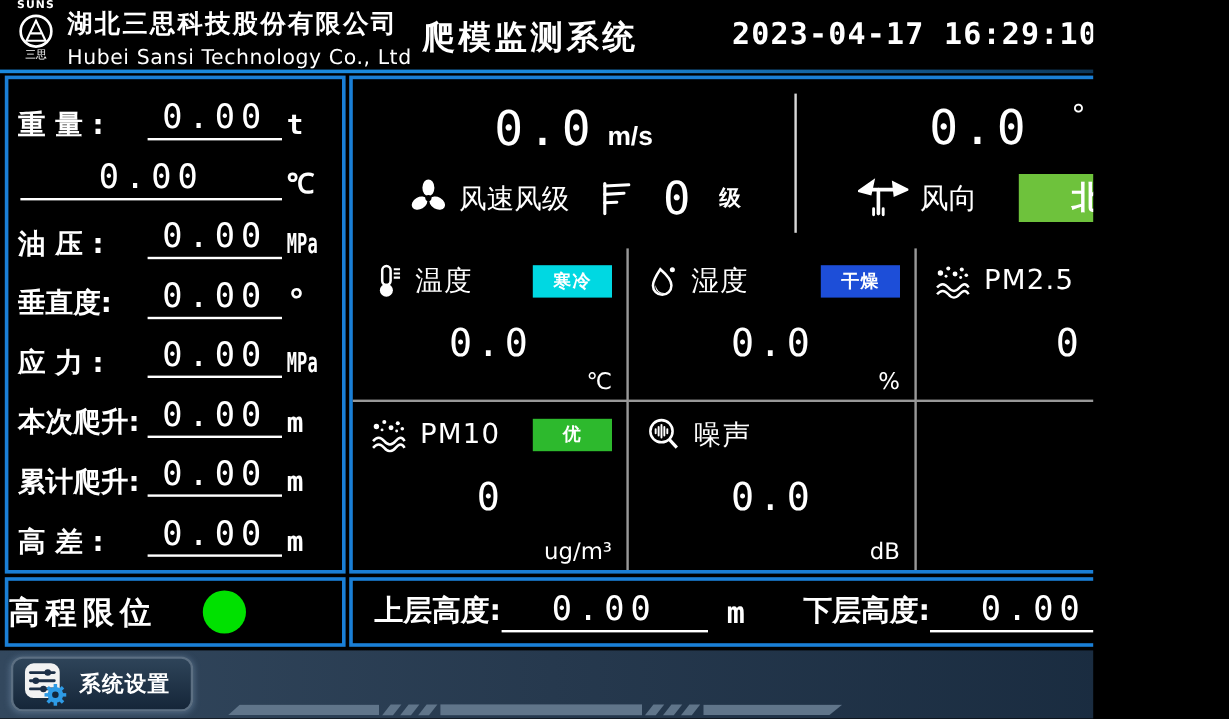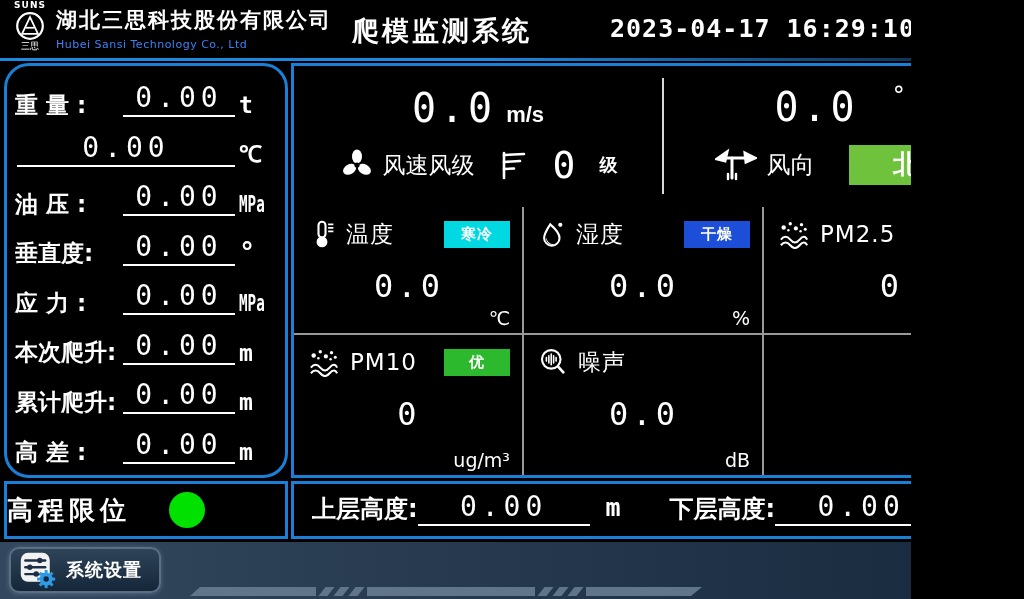--- a/index.html
+++ b/index.html
@@ -10,31 +10,31 @@
   
   .hdr{position:absolute;top:0;left:0;width:1024px;height:58px;background:#000;}
   .hdr-line{position:absolute;top:58px;left:0;width:1024px;height:3px;
             background:linear-gradient(90deg,#1b8ade 0%,#1b8ade 48%,#0b2740 97%,#06141f 100%);}
   .logo{position:absolute;left:8px;top:1px;width:44px;text-align:center;line-height:1;}
   .logo-top{font-size:9px;font-weight:bold;letter-spacing:1px;}
   .logo-bottom{font-size:9px;margin-top:1px;}
   .logo svg{margin:1px auto 0 auto;}
   .company{position:absolute;left:56px;top:6px;}
   .company-cn{font-size:21px;font-weight:bold;letter-spacing:2px;}
-  .company-en{font-size:11px;letter-spacing:.5px;margin-top:4px;color:#3b82f6;}
+  .company-en{font-size:17px;letter-spacing:.5px;margin-top:4px;color:#ffffff;}
   .title{position:absolute;left:352px;top:13px;font-size:27px;font-weight:bold;letter-spacing:3px;}
   .clock{position:absolute;left:610px;top:14px;font-size:25px;font-weight:bold;
          font-family:"DejaVu Sans Mono","Liberation Mono",monospace;letter-spacing:1px;}
 
   
   .panel{position:absolute;border:3px solid #1a7fd6;background:#000;box-sizing:border-box;}
 
   
   #leftPanel{left:4px;top:63px;width:284px;height:415px;
-             display:flex;flex-direction:column;justify-content:space-between;padding:8px 8px 10px 8px;border-radius:25px;}
+             display:flex;flex-direction:column;justify-content:space-between;padding:8px 8px 10px 8px;}
   .m-row{display:flex;align-items:flex-end;height:44px;}
   .m-label{font-size:23px;font-weight:bold;white-space:pre;line-height:1.15;min-width:106px;}
   .m-value{flex:1;border-bottom:2px solid #fff;text-align:center;
            font-family:"DejaVu Sans Mono","Liberation Mono",monospace;
            font-size:28px;letter-spacing:5px;line-height:1;padding-bottom:3px;margin:0 4px 1px 2px;}
   .m-unit{width:38px;font-size:23px;font-weight:bold;line-height:1.1;text-align:left;
           font-family:"DejaVu Sans Mono","Liberation Mono",monospace;}
   .m-unit.cond{transform:scaleX(.62);transform-origin:left bottom;white-space:nowrap;}
   .m-unit.deg{font-size:27px;}
 
@@ -78,21 +78,21 @@
   .badge-cold{background:#00d8e2;}
   .badge-dry{background:#1d4ed8;}
   .badge-good{background:#2db92d;}
   .cell-value{text-align:center;font-family:"DejaVu Sans Mono","Liberation Mono",monospace;
               font-size:32px;letter-spacing:4px;margin-top:16px;}
   .cell-unit{position:absolute;right:12px;bottom:4px;font-size:19px;}
 
   
   #heightPanel{left:291px;top:481px;width:729px;height:58px;display:flex;align-items:center;
                padding:0 16px 0 18px;gap:26px;}
-  .h-group{display:flex;align-items:flex-start;flex:1;}
+  .h-group{display:flex;align-items:flex-end;flex:1;}
   .h-label{font-size:24px;font-weight:bold;white-space:nowrap;margin-bottom:2px;}
   .h-value{flex:1;max-width:172px;border-bottom:2px solid #fff;text-align:center;
            font-family:"DejaVu Sans Mono","Liberation Mono",monospace;
            font-size:28px;letter-spacing:5px;line-height:1;padding-bottom:3px;}
   .h-unit{font-size:25px;font-weight:bold;margin-left:16px;margin-bottom:2px;
           font-family:"DejaVu Sans Mono","Liberation Mono",monospace;}
 
   
   #bottomBar{position:absolute;left:0;top:542px;width:1024px;height:57px;
              background:linear-gradient(90deg,#33485e 0%,#26394e 45%,#17293d 100%);}

